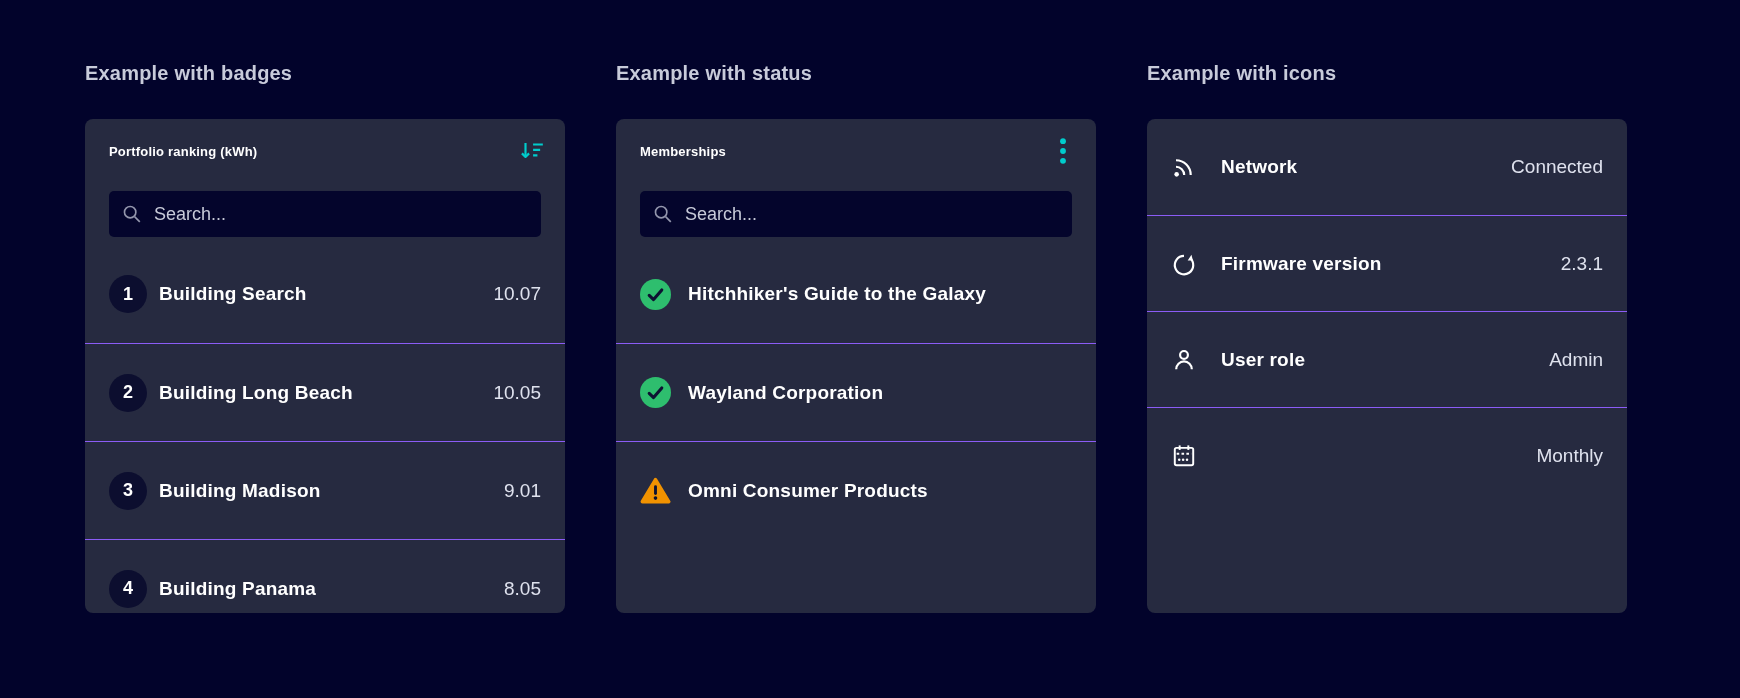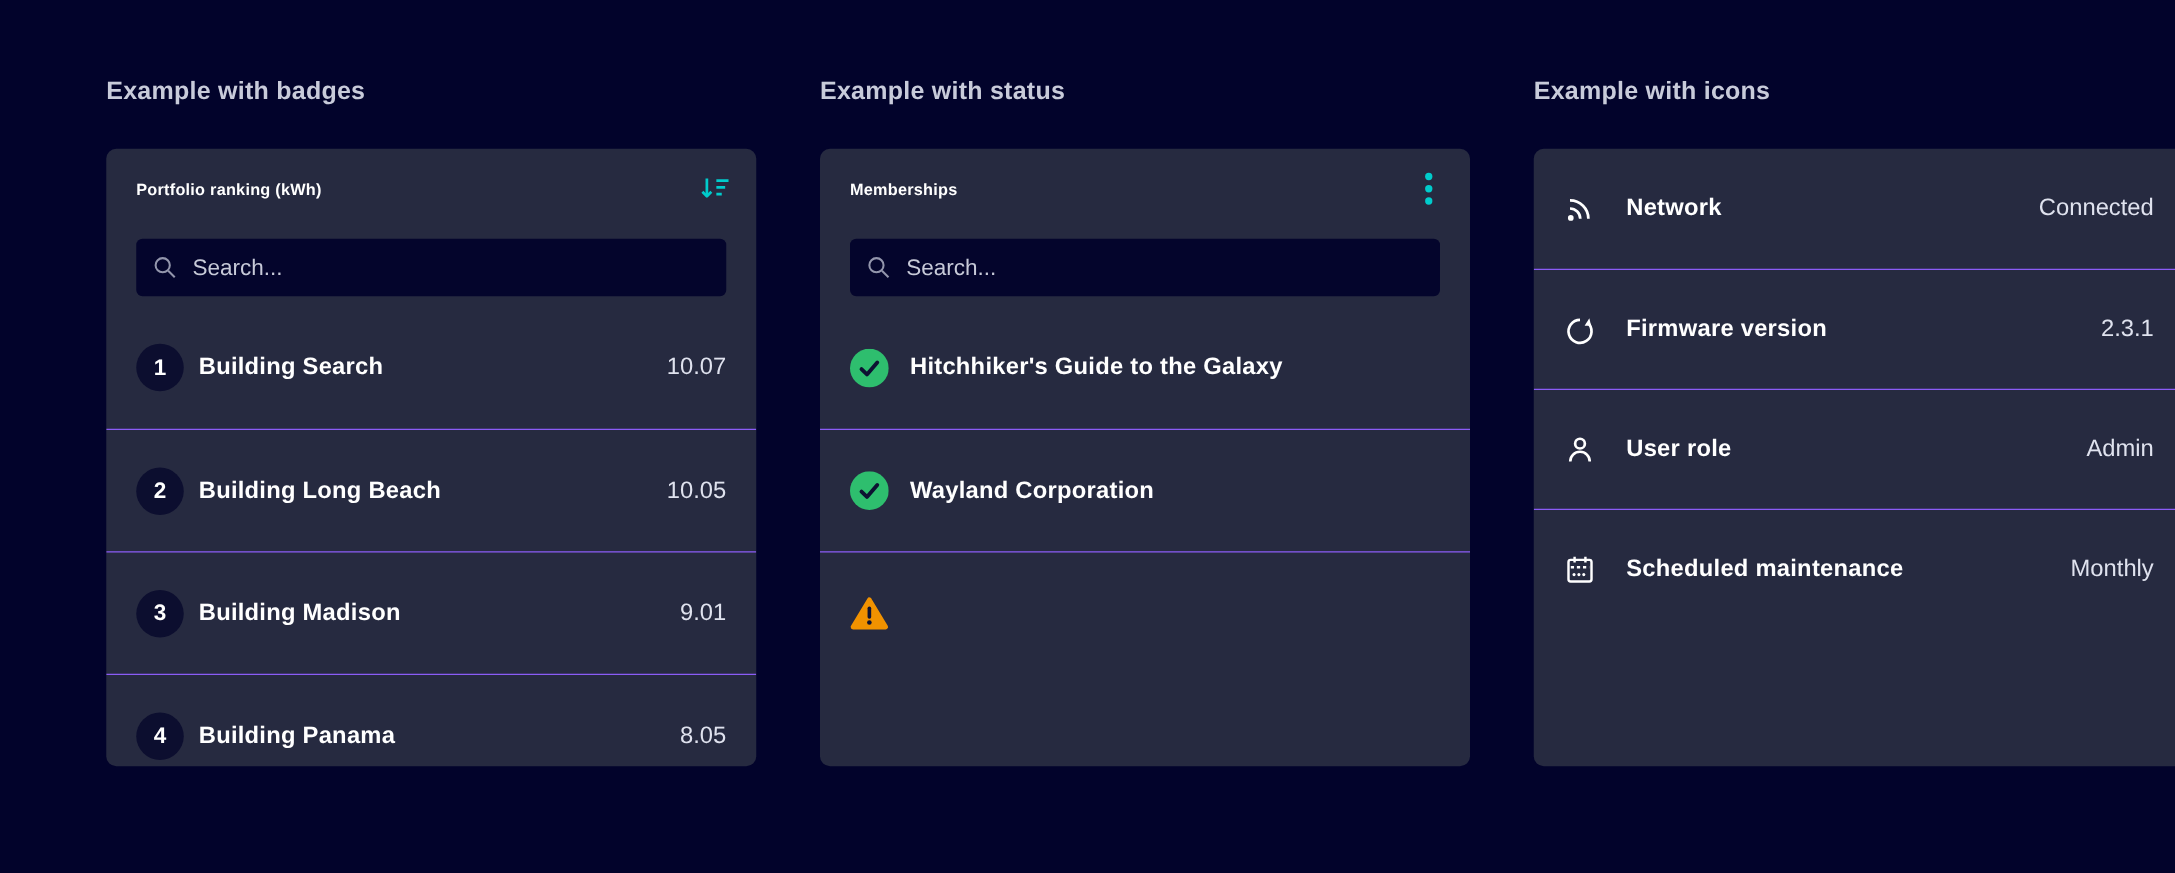--- a/index.html
+++ b/index.html
@@ -7,21 +7,21 @@
   body {
     background: #02032B;
     font-family: "Liberation Sans", sans-serif;
     overflow: hidden;
   }
   .layout {
     display: flex;
     gap: 51px;
     padding: 59px 0 0 85px;
   }
-  .column { width: 520px; flex: none; }
+  .column { width: 480px; flex: none; }
   .section-heading {
     color: #C8CBDA;
     font-size: 20px;
     font-weight: 700;
     line-height: 28px;
     margin-bottom: 32px;
     letter-spacing: 0.2px;
   }
   .card {
     background: #262A40;
@@ -237,20 +237,21 @@
           <span class="row-label">Wayland Corporation</span>
         </div>
         <div class="row">
           <span class="status-icon status-warning">
             <svg width="31" height="28" viewBox="0 0 32 29">
               <path d="M16 3 L29.5 25.5 H2.5 Z" fill="currentColor" stroke="currentColor" stroke-width="4" stroke-linejoin="round"></path>
               <path d="M16 10 V17.2" stroke="#0D1232" stroke-width="3" stroke-linecap="round"></path>
               <circle cx="16" cy="21.8" r="1.9" fill="#0D1232"></circle>
             </svg>
           </span>
+          <span class="row-label">Omni Consumer Products</span>
         </div>
       </div>
     </div>
   </div>
 
   <div class="column">
     <div class="section-heading">Example with icons</div>
     <div class="card plain">
       <div class="rows">
         <div class="row">
@@ -289,20 +290,19 @@
             <svg width="26" height="26" viewBox="0 0 24 24" fill="none" stroke="currentColor" stroke-width="1.8">
               <rect x="3.5" y="4.5" width="17" height="16" rx="1.6"></rect>
               <path d="M8 2.2 V6.4"></path>
               <path d="M16 2.2 V6.4"></path>
               <path d="M5.2 10 H18.8" stroke-dasharray="2.4 2.1"></path>
               <circle cx="7.6" cy="15.4" r="1.15" fill="currentColor" stroke="none"></circle>
               <circle cx="11.2" cy="15.4" r="1.15" fill="currentColor" stroke="none"></circle>
               <circle cx="14.8" cy="15.4" r="1.15" fill="currentColor" stroke="none"></circle>
             </svg>
           </span>
-          <span class="row-label">Scheduled maintenance</span>
           <span class="row-value">Monthly</span>
         </div>
       </div>
     </div>
   </div>
 
 </div>
 
 </body></html>

